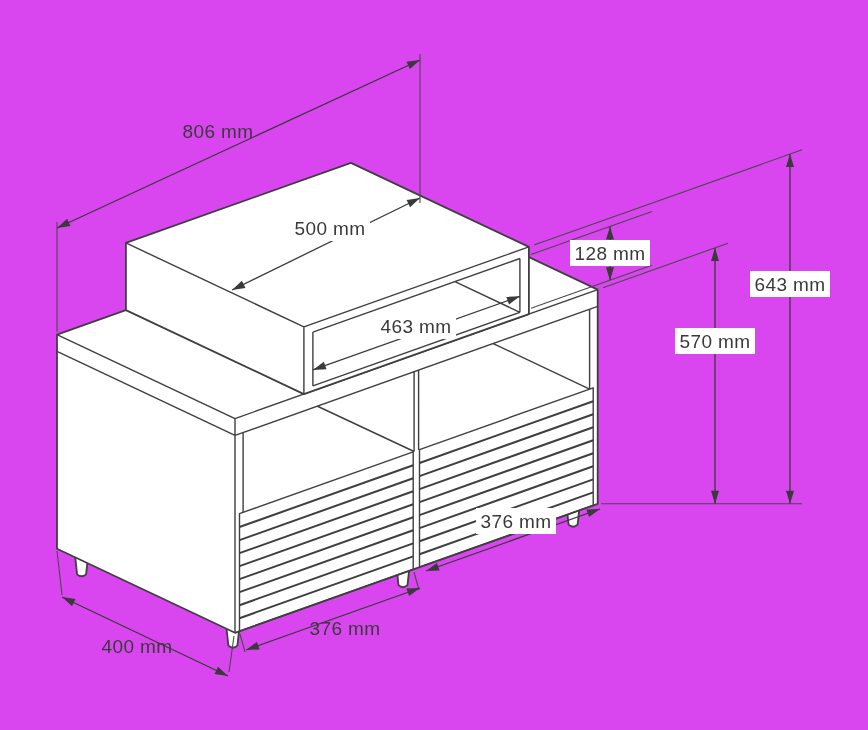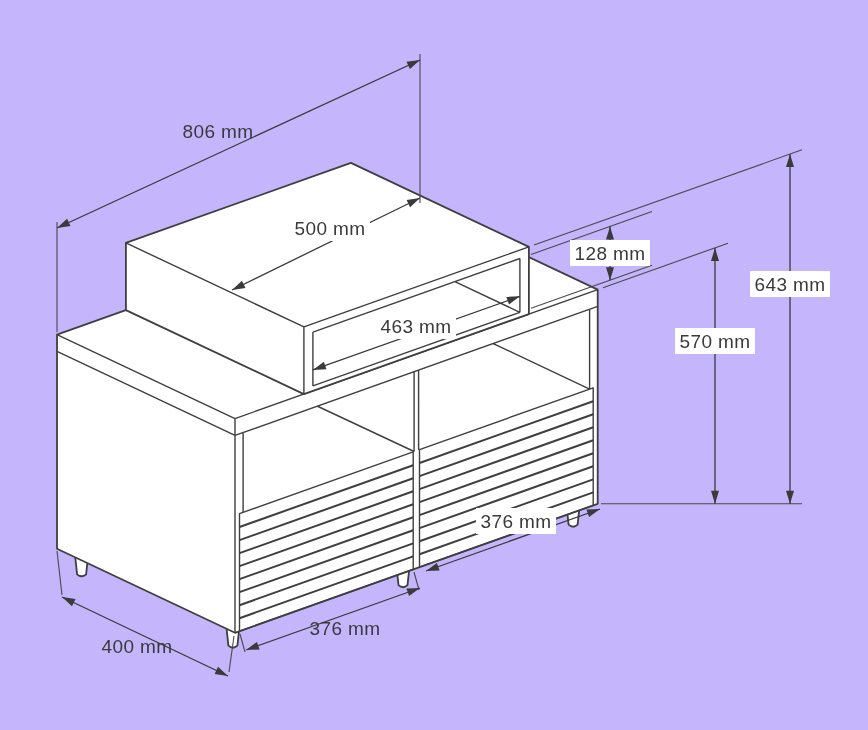--- a/index.html
+++ b/index.html
@@ -4,21 +4,21 @@
 <style>
   html, body {
     margin: 0;
     padding: 0;
     background: #ffffff;
   }
   .stage {
     position: relative;
     width: 868px;
     height: 730px;
-    background: #c4b5fd;
+    background: #d946ef;
     overflow: hidden;
     font-family: "Liberation Sans", sans-serif;
   }
   svg {
     display: block;
   }
   .outline {
     fill: #ffffff;
     stroke: #3f3f3f;
     stroke-width: 1.8;

